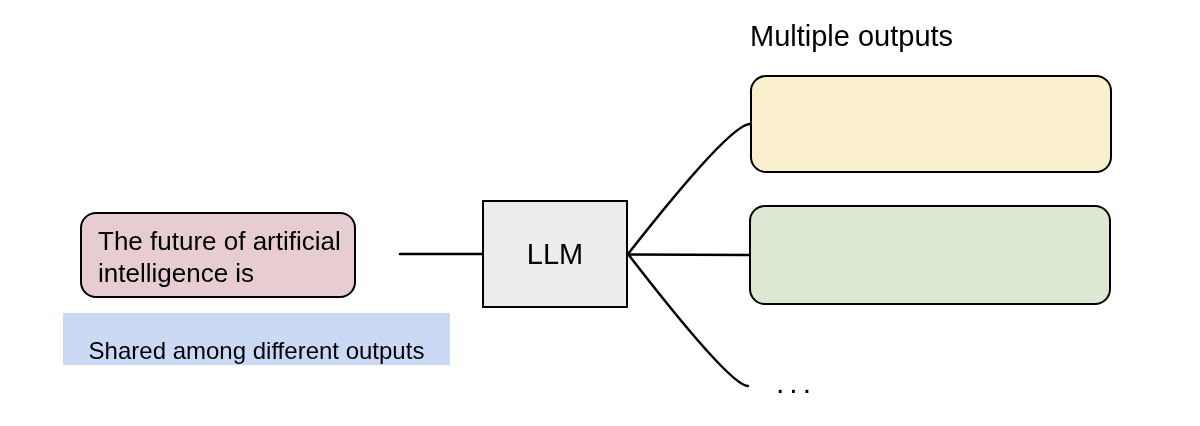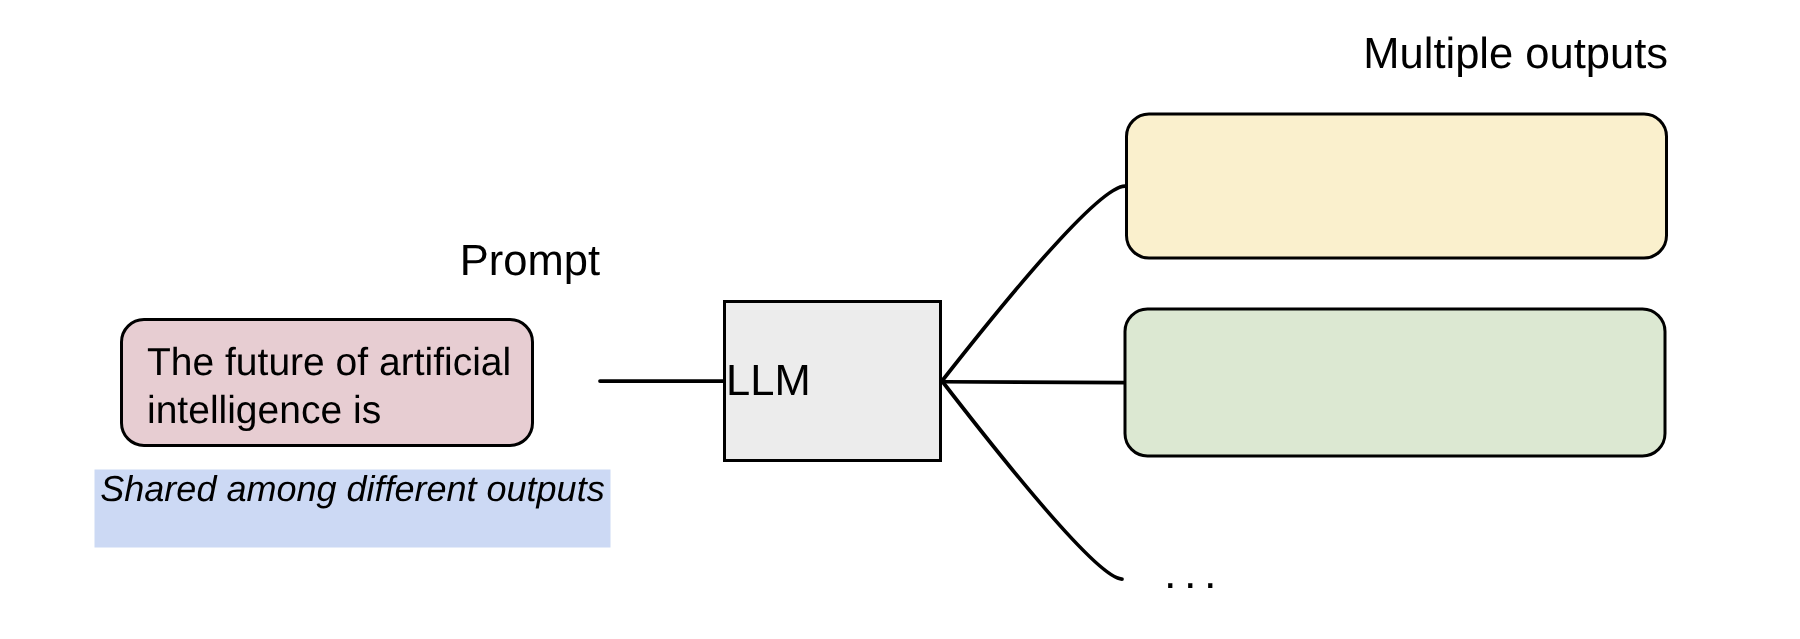--- a/index.html
+++ b/index.html
@@ -25,21 +25,21 @@
   .connectors path, .connectors line {
     stroke: #000000;
     stroke-width: 2.5;
     fill: none;
     stroke-linecap: round;
   }
   .label {
     position: absolute;
     color: #000000;
     font-size: 29px;
-    text-align: right;
+    text-align: left;
     white-space: nowrap;
   }
   .prompt-label {
     left: 80px;
     top: 158px;
     width: 320px;
   }
   .outputs-label {
     left: 750px;
     top: 20px;
@@ -56,39 +56,39 @@
     box-sizing: border-box;
     font-size: 26px;
     line-height: 32px;
     color: #000000;
     padding: 11px 10px 0 16px;
   }
   .shared-note {
     position: absolute;
     left: 63px;
     top: 313px;
-    width: 344px;
+    width: 387px;
     height: 52px;
     display: flex;
-    align-items: flex-start;
+    align-items: flex-end;
     justify-content: center;
     font-size: 24px;
-    font-style: italic;
     color: #000000;
   }
   .llm-box {
     position: absolute;
     left: 482px;
     top: 200px;
     width: 146px;
     height: 108px;
     border: 2.5px solid #000000;
     box-sizing: border-box;
     display: flex;
     align-items: center;
+    justify-content: center;
     font-size: 29px;
     color: #000000;
   }
   .output-box {
     position: absolute;
     width: 362px;
     border: 2.5px solid #000000;
     border-radius: 16px;
     box-sizing: border-box;
   }
@@ -116,21 +116,20 @@
 
 <div class="canvas">
 
   <svg class="connectors" viewBox="0 0 1200 426" xmlns="http://www.w3.org/2000/svg">
     <path d="M 400 254 L 482 254"></path>
     <path d="M 628 254 Q 730 124 750 124"></path>
     <path d="M 628 254.5 L 750 255"></path>
     <path d="M 628 254 Q 730 386 748 386"></path>
   </svg>
 
-  <div class="label prompt-label">Prompt</div>
 
   <div class="prompt-box" style="background-color: rgb(231, 205, 210);">
     <span style="white-space:normal;">The future of artificial intelligence is</span>
   </div>
 
   <div class="shared-note" style="background-color: rgb(204, 217, 244);">
     <span>Shared among different outputs</span>
   </div>
 
   <div class="llm-box" style="background-color: rgb(236, 236, 236);">

